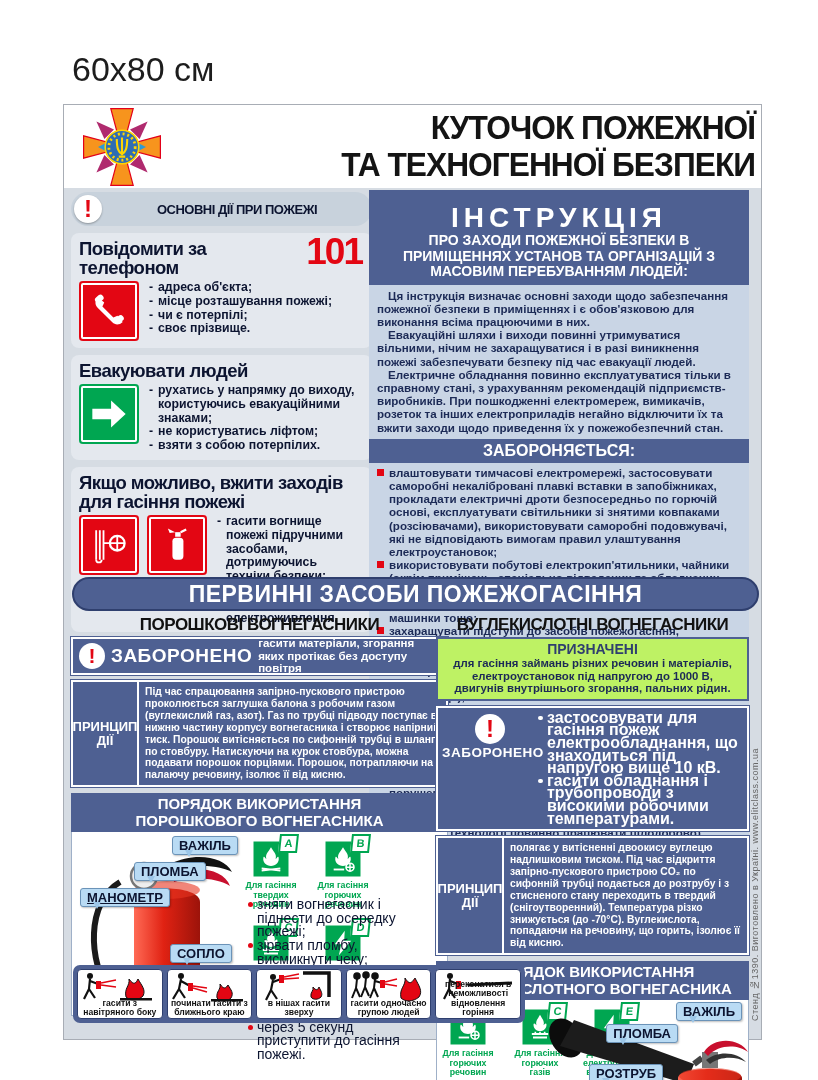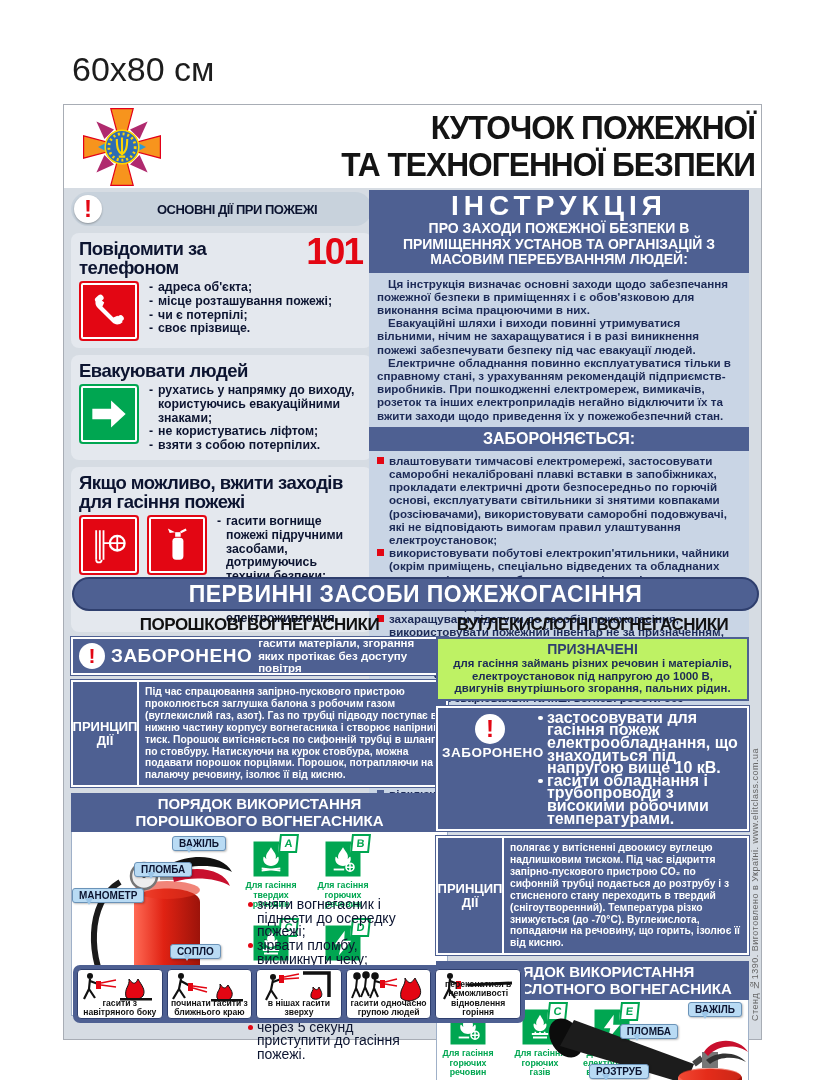--- a/index.html
+++ b/index.html
@@ -20,21 +20,21 @@
   .lblock h3{margin:0 0 4px;font-size:18.5px;line-height:19px;color:#0c1430;letter-spacing:-.5px;}
   .num101{float:right;color:#e30613;font-size:37px;line-height:30px;font-weight:800;letter-spacing:-2px;margin:-2px 2px 0 0;}
   .lrow{display:flex;gap:8px;align-items:flex-start;}
   .sign{width:60px;height:60px;border-radius:4px;flex:none;background:#e30613;box-shadow:inset 0 0 0 2px #e30613, inset 0 0 0 4px #fff;display:flex;align-items:center;justify-content:center;}
   .sign.green{background:#00a651;box-shadow:inset 0 0 0 2px #00a651, inset 0 0 0 4px #fff;}
   .dash-list{margin:0;padding:0 0 0 2px;list-style:none;}
   .dash-list li{font-size:12.3px;line-height:13.8px;font-weight:700;color:#0c1430;padding-left:9px;position:relative;}
   .dash-list li:before{content:"-";position:absolute;left:0;}
   
   .inst{position:absolute;left:305px;top:85px;width:380px;background:#c9d5e5;padding-bottom:4px;}
-  .inst-head{background:#4e6092;color:#fff;text-align:center;padding:1px 4px 5px;}
+  .inst-head{background:#4e6092;color:#fff;text-align:center;padding:13px 4px 5px;}
   .inst-title{font-size:28px;font-weight:800;letter-spacing:5px;line-height:30px;}
   .inst-sub{font-size:14px;font-weight:800;line-height:15.5px;}
   .inst-body{padding:4px 8px 2px;}
   .inst-body p{margin:0;font-size:11.6px;line-height:13.2px;font-weight:700;color:#1c2a56;text-indent:11px;}
   .inst-bar{background:#4e6092;color:#fff;font-weight:800;font-size:16px;text-align:center;padding:3px 0;margin:3px 0;}
   .sq-list{margin:2px 0;padding:0 8px;list-style:none;}
   .sq-list li{font-size:11.6px;line-height:13.2px;font-weight:700;color:#1c2a56;padding-left:12px;position:relative;}
   .sq-list li:before{content:"";position:absolute;left:0;top:3px;width:7px;height:7px;background:#e30613;}
   .sq-list.blue li:before{background:#4e6092;}
   
@@ -50,21 +50,21 @@
   .forbid-word{font-weight:800;font-size:19px;letter-spacing:.5px;flex:none;}
   .forbid1 .txt{font-size:11.5px;line-height:12.5px;font-weight:700;}
   .principle{display:flex;margin-top:5px;}
   .principle .plabel{flex:none;width:64px;display:flex;align-items:center;justify-content:center;text-align:center;font-weight:800;font-size:13px;line-height:14px;border-right:2px solid #fff;}
   .principle .ptxt{font-size:10.3px;line-height:11.9px;font-weight:600;padding:4px 6px;}
   .usagehdr{background:#4e6092;color:#fff;text-align:center;font-weight:800;font-size:15px;line-height:16.5px;padding:3px 0;margin-top:6px;}
   .usagebody{background:#fff;border:1px solid #9fb0c8;border-top:none;position:relative;box-sizing:border-box;}
   .powder-col .usagebody{height:184px;}
   .co2-col .usagebody{height:182px;}
   
-  .callout{position:absolute;background:#b9dbf4;border:1px solid #6b93b8;border-radius:3px;color:#0c1430;font-weight:800;font-size:10px;padding:1px 6px;box-shadow:1px 1px 2px rgba(0,0,0,.25);z-index:5;}
+  .callout{position:absolute;background:#b9dbf4;border:1px solid #6b93b8;border-radius:3px;color:#0c1430;font-weight:800;font-size:13px;padding:1px 6px;box-shadow:1px 1px 2px rgba(0,0,0,.25);z-index:5;}
   .callout:after{content:"";position:absolute;left:12px;bottom:-7px;border:4px solid transparent;border-top:7px solid #9cc6e8;}
   
   .class-row{display:flex;gap:14px;}
   .class-ic{width:58px;text-align:center;position:relative;}
   .class-ic .g{width:38px;height:38px;background:#00a651;margin:0 auto;position:relative;box-shadow:inset 0 0 0 1.5px #fff;}
   .class-ic .badge{position:absolute;top:-6px;right:2px;width:15px;height:15px;background:#fff;border:2px solid #00a651;color:#00a651;font-weight:800;font-size:11px;line-height:15px;transform:skewX(-6deg);}
   .class-ic .cap{font-size:8.8px;line-height:9.6px;font-weight:700;color:#00a651;margin-top:3px;}
   .class-ic svg{position:absolute;left:5px;top:5px;display:none;}
   .class-ic[data-kind="solid"] svg.pic-solid{display:block;}
   .class-ic[data-kind="liquid"] svg.pic-liquid{display:block;}
@@ -259,21 +259,21 @@
         <ellipse cx="95" cy="40" rx="33" ry="9" fill="#e8341f" opacity=".6"></ellipse>
         <rect x="88" y="16" width="14" height="14" fill="#9a9a9a"></rect>
         <circle cx="72" cy="26" r="13" fill="#eee" stroke="#777" stroke-width="2.5"></circle>
         <path d="M72,26 L78,18" stroke="#c00" stroke-width="2"></path>
         <circle cx="72" cy="26" r="2" fill="#444"></circle>
         <path d="M98,14 C122,2 152,6 160,22 C150,16 122,12 100,22 Z" fill="#111"></path>
         <path d="M100,24 C126,14 152,20 158,36 C146,28 120,26 102,32 Z" fill="#c8102e"></path>
       </svg>
       <div class="callout" style="left:100px;top:4px;">ВАЖІЛЬ</div>
       <div class="callout" style="left:62px;top:30px;">ПЛОМБА</div>
-      <div class="callout" style="left:0px;top:56px;">МАНОМЕТР</div>
+      <div class="callout" style="left:8px;top:56px;text-decoration:underline;">МАНОМЕТР</div>
       <div class="callout" style="left:98px;top:112px;">СОПЛО</div>
       <div class="class-row" style="position:absolute;left:170px;top:8px;width:190px;flex-wrap:wrap;">
 
           <div class="class-ic" data-kind="solid">
             <div class="g">
               <svg class="pic-solid" width="28" height="28" viewBox="0 0 24 24">
                 <path d="M12,2 C9,7 7,8 8,12 C6.5,11 6.5,9.5 5.5,10.5 C4.5,15 8,18 12,18 C16,18 19.5,15 18.5,10.5 C17.5,9.5 17.5,11 16,12 C17,8 15,7 12,2 Z" fill="#fff"></path>
                 <path d="M4,20 L20,22 M4,22 L20,20" stroke="#fff" stroke-width="1.6"></path>
               </svg>
 

